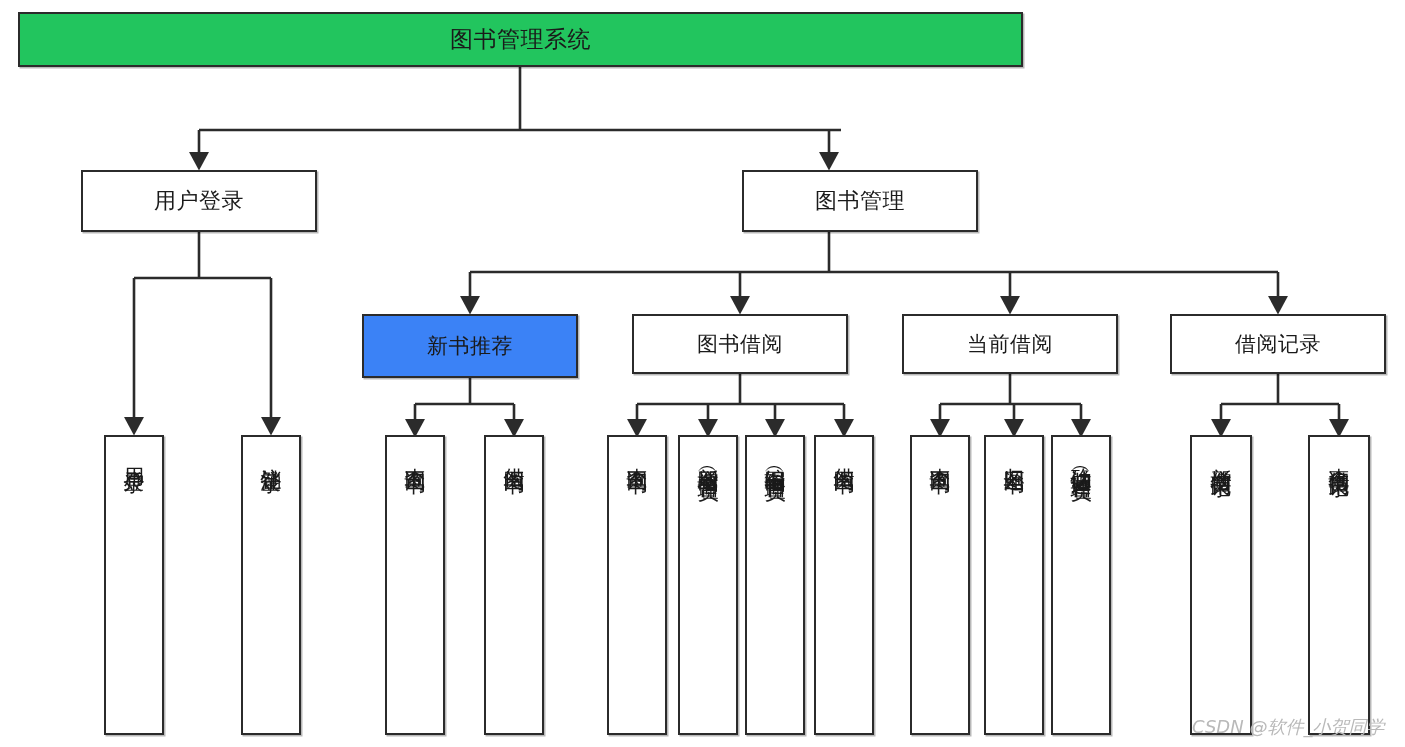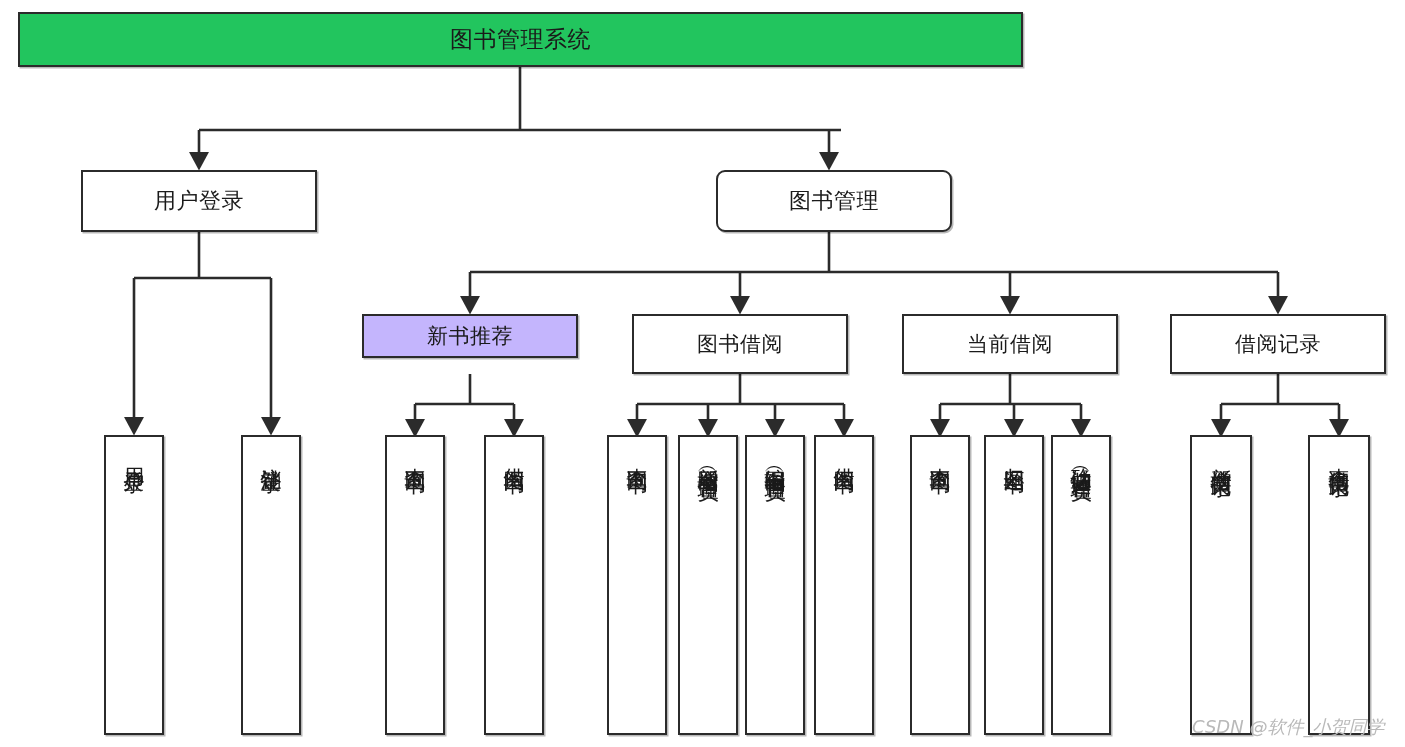--- a/index.html
+++ b/index.html
@@ -126,25 +126,25 @@
     </g>
   </svg>
 
   <div class="node root horiz" style="left: 18px; top: 12px; width: 1005px; height: 55px; border-color: rgb(43, 43, 43); background: #22c55e; color: rgb(26, 26, 26);">
     <span class="label">图书管理系统</span>
   </div>
 
   <div class="node lvl2 horiz" style="left: 81px; top: 170px; width: 236px; height: 62px; border-color: rgb(43, 43, 43); background: rgb(255, 255, 255); color: rgb(26, 26, 26);">
     <span class="label">用户登录</span>
   </div>
-  <div class="node lvl2 horiz" style="left: 716px; top: 170px; width: 236px; height: 62px; border-color: rgb(43, 43, 43); background: rgb(255, 255, 255); color: rgb(26, 26, 26); border-radius: 9px;">
+  <div class="node lvl2 horiz" style="left: 742px; top: 170px; width: 236px; height: 62px; border-color: rgb(43, 43, 43); background: rgb(255, 255, 255); color: rgb(26, 26, 26);">
     <span class="label">图书管理</span>
   </div>
 
-  <div class="node lvl3 horiz" style="left: 362px; top: 314px; width: 216px; height: 44px; border-color: rgb(43, 43, 43); background: #c4b5fd; color: rgb(26, 26, 26);">
+  <div class="node lvl3 horiz" style="left: 362px; top: 314px; width: 216px; height: 64px; border-color: rgb(43, 43, 43); background: #3b82f6; color: rgb(26, 26, 26);">
     <span class="label">新书推荐</span>
   </div>
   <div class="node lvl3 horiz" style="left: 632px; top: 314px; width: 216px; height: 60px; border-color: rgb(43, 43, 43); background: rgb(255, 255, 255); color: rgb(26, 26, 26);">
     <span class="label">图书借阅</span>
   </div>
   <div class="node lvl3 horiz" style="left: 902px; top: 314px; width: 216px; height: 60px; border-color: rgb(43, 43, 43); background: rgb(255, 255, 255); color: rgb(26, 26, 26);">
     <span class="label">当前借阅</span>
   </div>
   <div class="node lvl3 horiz" style="left: 1170px; top: 314px; width: 216px; height: 60px; border-color: rgb(43, 43, 43); background: rgb(255, 255, 255); color: rgb(26, 26, 26);">
     <span class="label">借阅记录</span>

